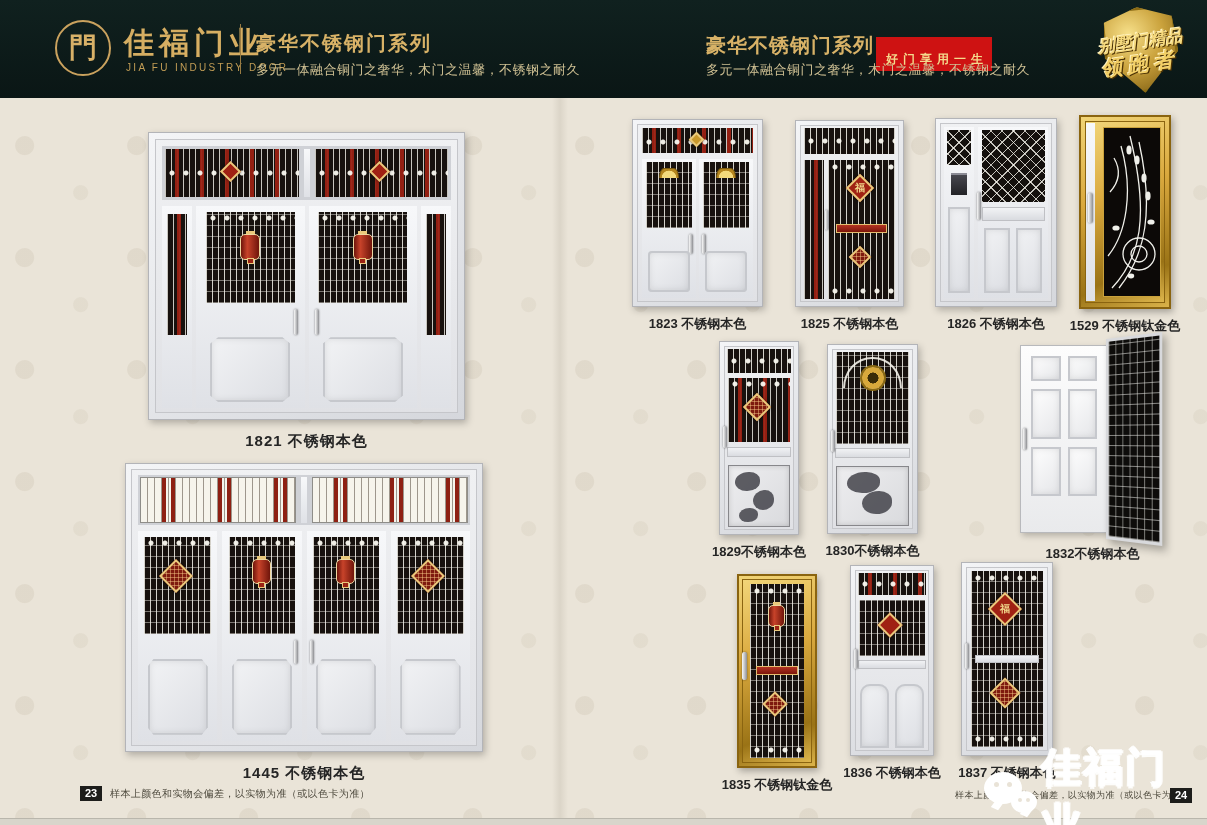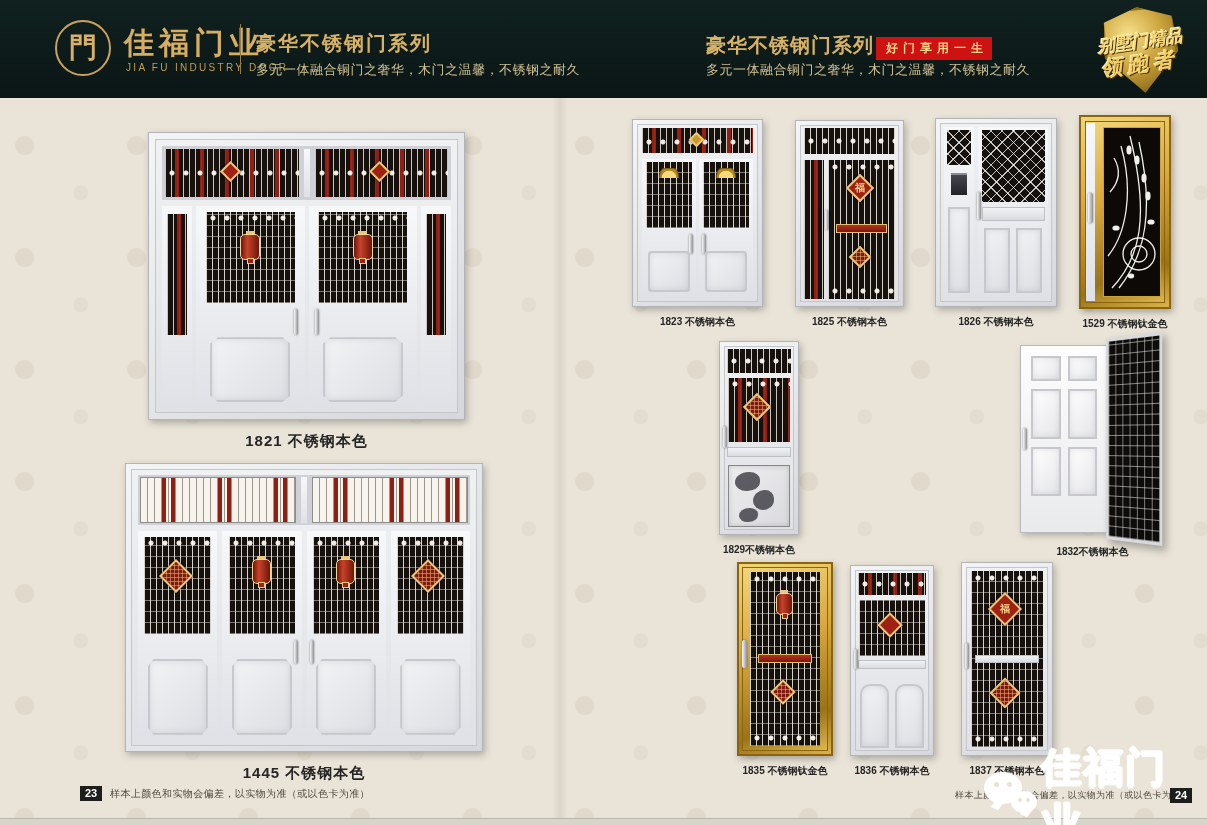--- a/index.html
+++ b/index.html
@@ -12,32 +12,32 @@
 .bottombar{position:absolute;left:0;bottom:0;width:100%;height:7px;background:#d8d5cb;border-top:1px solid #b9b6ac}
 
 .header{position:absolute;left:0;top:0;width:1207px;height:98px;background:linear-gradient(180deg,#10211f,#0a1615)}
 .logo-circle{position:absolute;left:55px;top:20px;width:56px;height:56px;border:2px solid #caa25e;border-radius:50%;display:flex;align-items:center;justify-content:center;color:#d8b168;font-size:28px;font-weight:bold}
 .brand-name{position:absolute;left:124px;top:23px;font-size:30px;font-weight:bold;color:#d6ae62;letter-spacing:5px}
 .brand-en{position:absolute;left:126px;top:62px;font-size:10px;color:#c29d55;letter-spacing:2.3px}
 .hdr-divider{position:absolute;left:240px;top:24px;width:1px;height:50px;background:#9a7c42}
 .ls-title{position:absolute;left:256px;top:30px;font-size:20px;font-weight:bold;color:#d8b267;letter-spacing:2px}
 .ls-sub{position:absolute;left:256px;top:61px;font-size:13px;color:#cfc093;letter-spacing:.5px}
 .rs-title{position:absolute;left:706px;top:32px;font-size:20px;font-weight:bold;color:#d8b267;letter-spacing:1px}
-.rs-badge{position:absolute;left:876px;top:37px;background:#ce1212;color:#f4d98c;font-size:12px;font-weight:bold;letter-spacing:5px;padding:3px 4px 3px 10px}
+.rs-badge{position:absolute;left:876px;top:37px;background:#ce1212;color:#f4d98c;font-size:12px;font-weight:bold;letter-spacing:5px;padding:14px 4px 3px 10px}
 .rs-sub{position:absolute;left:706px;top:61px;font-size:13px;color:#cfc093;letter-spacing:.5px}
 .shield{position:absolute;left:1082px;top:6px;width:116px;height:90px}
 .shield-shape{position:absolute;left:22px;top:1px;width:74px;height:86px;background:radial-gradient(circle at 35% 30%,#f7e08a,#caa23c 45%,#7a5a10 92%);clip-path:polygon(50% 0,96% 14%,100% 55%,50% 100%,0 55%,4% 14%);box-shadow:inset 0 0 0 3px #8a6a14;transform:rotate(-6deg)}
 .shield-l1{position:absolute;left:0;top:24px;width:116px;text-align:center;transform:rotate(-8deg);font-size:17px;font-weight:bold;font-style:italic;color:#f6da7e;text-shadow:1px 1px 0 #4c3204,-1px -1px 0 #fff3c0}
 .shield-l2{position:absolute;left:0;top:44px;width:116px;text-align:center;transform:rotate(-8deg);font-size:21px;font-weight:bold;font-style:italic;color:#f2cf66;letter-spacing:5px;text-shadow:1px 1px 0 #4c3204,-1px -1px 0 #fff3c0}
 
 .card{position:absolute;display:flex;flex-direction:column;align-items:center;z-index:1}
 .visual{position:relative;width:100%;background:linear-gradient(145deg,#f4f5f7,#d5d7dc);box-shadow:2px 3px 7px rgba(0,0,0,.25),inset 0 0 0 1px #b3b4b8}
 .label{margin-top:12px;font-weight:bold;color:#252525;white-space:nowrap}
 .left .label{font-size:15px;letter-spacing:1px}
-.right .label{margin-top:8px;font-size:10px}
+.right .label{margin-top:8px;font-size:13px}
 .inf{position:absolute;box-shadow:inset 0 0 0 1px #c5c6ca;background:linear-gradient(180deg,#f0f1f3,#e0e1e5)}
 .v{position:absolute}
 .gr{background-color:#17110e;background-image:repeating-linear-gradient(90deg,rgba(244,242,234,.85) 0 1px,transparent 1px 6px)}
 .grh{background-color:#17110e;background-image:repeating-linear-gradient(0deg,rgba(244,242,234,.45) 0 1px,transparent 1px 11px),repeating-linear-gradient(90deg,rgba(244,242,234,.85) 0 1px,transparent 1px 6px)}
 .gred{background-color:#17110e;background-image:repeating-linear-gradient(90deg,transparent 0 10px,rgba(154,32,18,.95) 10px 14px,transparent 14px 25px),repeating-linear-gradient(90deg,rgba(244,242,234,.8) 0 1px,transparent 1px 6px)}
 .dots{background-image:radial-gradient(circle at 7px 4px,rgba(250,248,240,.95) 0 2px,transparent 3px);background-size:14px 9px;background-repeat:repeat-x}
 .sv{background:linear-gradient(180deg,#f7f8fa,#dfe1e6)}
 .panel{background:linear-gradient(135deg,#f2f3f5,#dcdee3);box-shadow:inset 0 0 0 2px #c6c8cd,inset 0 0 8px rgba(0,0,0,.15)}
 .oct{clip-path:polygon(10% 0,90% 0,100% 10%,100% 90%,90% 100%,10% 100%,0 90%,0 10%)}
 .archp{border-radius:10px 10px 0 0}
@@ -303,20 +303,36 @@
       <div class="v etch" style="left:9px;right:9px;bottom:8px;height:62px">
         <div class="blob" style="left:12%;top:12%;width:40%;height:30%"></div>
         <div class="blob" style="left:40%;top:40%;width:35%;height:32%"></div>
         <div class="blob" style="left:18%;bottom:8%;width:30%;height:22%"></div>
       </div>
       <div class="handle" style="left:4px;top:44%;height:22px"></div>
     </div>
     <div class="label">1829不锈钢本色</div>
   </div>
 
+  <div class="card right" style="left:827px;top:344px;width:91px">
+    <div class="visual" style="height:190px">
+      <div class="inf" style="inset:5px"></div>
+      <div class="v grh" style="left:9px;right:9px;top:8px;height:92px">
+        <div class="v" style="left:10%;right:10%;top:5%;height:34%;border:2px solid rgba(244,242,234,.9);border-bottom:none;border-radius:50% 50% 0 0/100% 100% 0 0"></div>
+        <div class="v" style="left:50%;top:16%;width:22px;height:22px;margin-left:-11px;border-radius:50%;background:radial-gradient(circle,#3a2c08 0 35%,#d8a93c 36% 100%);box-shadow:0 0 0 2px #8a6a14"></div>
+      </div>
+      <div class="v hband" style="left:8px;right:8px;top:104px;height:10px"></div>
+      <div class="v etch" style="left:9px;right:9px;bottom:8px;height:60px">
+        <div class="blob" style="left:15%;top:10%;width:45%;height:35%"></div>
+        <div class="blob" style="left:35%;top:42%;width:42%;height:38%"></div>
+      </div>
+      <div class="handle" style="left:4px;top:45%;height:22px"></div>
+    </div>
+    <div class="label">1830不锈钢本色</div>
+  </div>
 
 
   <div class="card right" style="left:1020px;top:341px;width:145px">
     <div style="position:relative;width:100%;height:196px">
       <div class="v" style="left:0;top:4px;width:88px;height:188px;background:linear-gradient(180deg,#fdfdfd,#e9eaec);box-shadow:inset 0 0 0 1px #b8b9bc,2px 3px 6px rgba(0,0,0,.22)">
         <div class="v" style="inset:9px;display:grid;grid-template-columns:1fr 1fr;grid-template-rows:15% 30% 30%;gap:8px 7px;padding:2px">
           <div class="panel" style="background:linear-gradient(135deg,#fff,#e4e5e8)"></div>
           <div class="panel" style="background:linear-gradient(135deg,#fff,#e4e5e8)"></div>
           <div class="panel" style="background:linear-gradient(135deg,#fff,#e4e5e8)"></div>
           <div class="panel" style="background:linear-gradient(135deg,#fff,#e4e5e8)"></div>
@@ -324,21 +340,21 @@
           <div class="panel" style="background:linear-gradient(135deg,#fff,#e4e5e8)"></div>
         </div>
         <div class="handle" style="left:3px;top:44%;height:22px"></div>
       </div>
       <div class="v" style="left:86px;top:-2px;width:62px;height:200px;transform:perspective(500px) rotateY(-32deg);transform-origin:left center;background:#0e0c0a;border:3px solid #d8d9dc;background-image:repeating-linear-gradient(0deg,rgba(230,230,225,.55) 0 1px,transparent 1px 10px),repeating-linear-gradient(90deg,rgba(230,230,225,.55) 0 1px,transparent 1px 8px);box-shadow:4px 4px 8px rgba(0,0,0,.3)"></div>
     </div>
     <div class="label">1832不锈钢本色</div>
   </div>
 
 
-  <div class="card right" style="left:737px;top:562px;width:96px">
+  <div class="card right" style="left:737px;top:574px;width:80px">
     <div class="visual gold" style="height:194px;box-shadow:2px 3px 7px rgba(0,0,0,.3),inset 0 0 0 2px #8a6410">
       <div class="v gold" style="inset:5px;box-shadow:inset 0 0 0 1px #8a6410"></div>
       <div class="v grh" style="left:13px;right:13px;top:10px;bottom:10px">
         <div class="v dots" style="left:0;right:0;top:3px;height:9px"></div>
         <div class="lant" style="left:50%;top:12%;width:17px;height:22px;margin-left:-9px"></div>
         <div class="redband" style="left:12%;right:12%;top:47%;height:9px"></div>
         <div class="dia knot" style="left:50%;top:64%;width:18px;height:18px;margin-left:-11px"></div>
         <div class="v dots" style="left:0;right:0;bottom:3px;height:9px"></div>
       </div>
       <div class="handle" style="left:5px;top:40%;height:28px;width:5px"></div>

